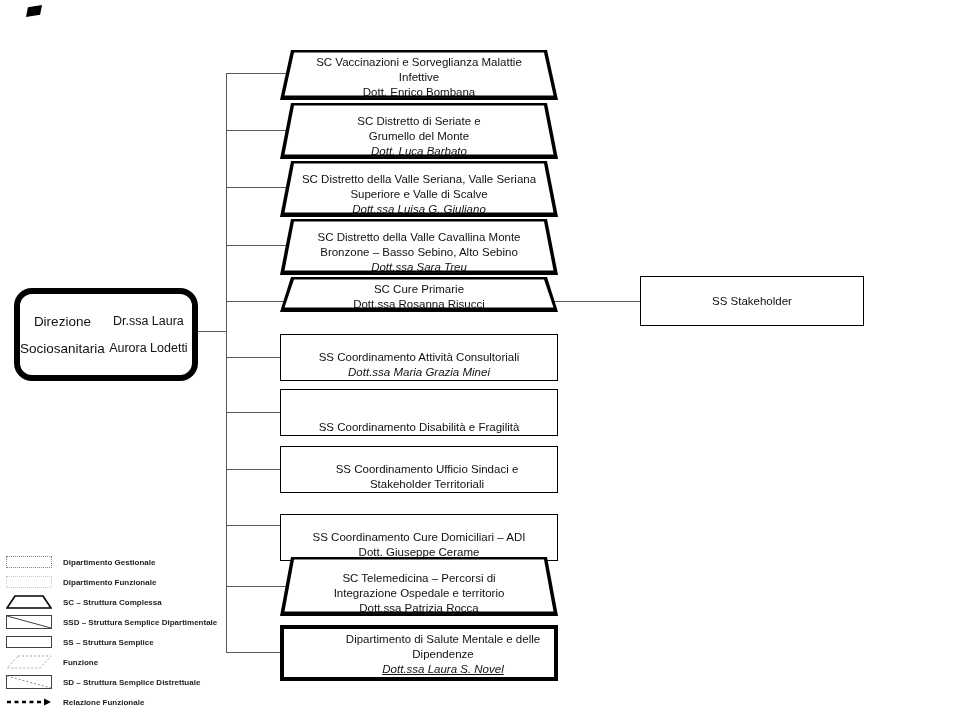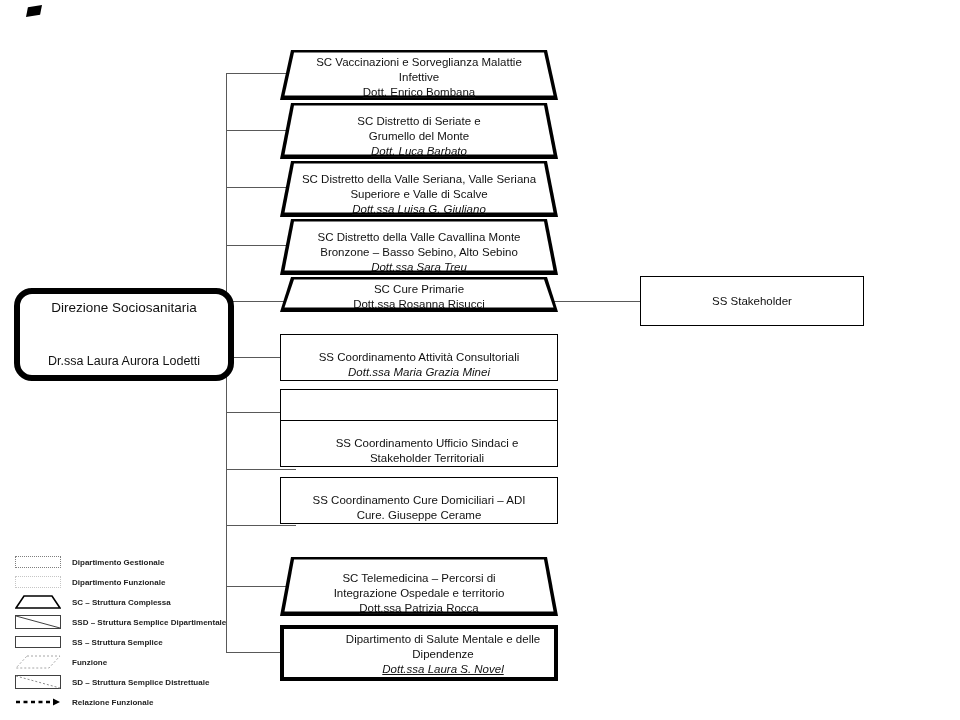--- a/index.html
+++ b/index.html
@@ -26,43 +26,43 @@
               clip-path:polygon(14px 2.5px, calc(100% - 14px) 2.5px,
                                 calc(100% - 4.5px) calc(100% - 4.5px), 4.5px calc(100% - 4.5px));}
 
   
   .ss{background:#fff;border:1px solid #000;}
 
   
   .dept{background:#fff;border:4px solid #000;padding-left:48px;}
 
   
-  .root-box{position:absolute;left:14px;top:288px;width:220px;height:93px;z-index:2;
+  .root-box{position:absolute;left:14px;top:288px;width:184px;height:93px;z-index:2;
             background:#fff;border:6px solid #000;border-radius:18px;box-sizing:border-box;
-            display:flex;flex-direction:column;justify-content:space-between;align-items:center;
+            display:flex;flex-direction:row;justify-content:center;align-items:center;
             text-align:center;line-height:27px;}
   .root-box .rt1{font-size:13.5px;}
   .root-box .rt2{font-size:12.5px;}
 
   
   .side-box{position:absolute;left:640px;top:276px;width:224px;height:50px;z-index:2;
             background:#fff;border:1px solid #000;box-sizing:border-box;
             display:flex;justify-content:center;align-items:center;font-size:11.5px;}
 
   
   .b0 .title{max-width:240px;}
   .b1 .title{max-width:170px;}
   .b2 .title{max-width:240px;}
   .b3 .title{max-width:240px;}
   .b7 .title{max-width:215px;}
   .b9 .title{max-width:200px;}
   .b10 .title{max-width:235px;}
 
   
-  .legend{position:absolute;left:15px;top:552px;z-index:2;}
+  .legend{position:absolute;left:6px;top:552px;z-index:2;}
   .lrow{display:flex;align-items:center;height:20px;}
   .lshape{width:46px;height:14px;margin-right:11px;flex:0 0 46px;position:relative;}
   .llabel{font-size:8px;font-weight:bold;color:#222;white-space:nowrap;}
   .lrect{position:absolute;inset:1px 0;box-sizing:border-box;}
   .dot-dark{border:1px dotted #7f7f7f;}
   .dot-light{border:1px dotted #c6c6c6;}
   .solid-thin{border:1px solid #404040;}
 
   
   .corner-mark{position:absolute;left:26px;top:5px;width:16px;height:12px;background:#000;z-index:2;
@@ -146,30 +146,30 @@
     <div class="name i">Dott.ssa Maria Grazia Minei</div>
       </div>
   </div>
 
   <div class="node ss b6" style="top:389px;height:47px;">
     <div class="node-text">
         <div class="title">SS Coordinamento Disabilità e Fragilità</div>
       </div>
   </div>
 
-  <div class="node ss b7" style="top:420px;height:47px;padding-left:16px;">
+  <div class="node ss b7" style="top:446px;height:47px;padding-left:16px;">
     <div class="node-text">
         <div class="title">SS Coordinamento Ufficio Sindaci e Stakeholder Territoriali</div>
       </div>
   </div>
 
-  <div class="node ss b8" style="top:477px;height:47px;">
+  <div class="node ss b8" style="top:514px;height:47px;">
     <div class="node-text">
         <div class="title">SS Coordinamento Cure Domiciliari – ADI</div>
-    <div class="name">Cure. Giuseppe Cerame</div>
+    <div class="name">Dott. Giuseppe Cerame</div>
       </div>
   </div>
 
   <div class="node b9" style="top:557px;height:59px;">
     <div class="trap-outer"></div>
       <div class="trap-inner"></div>
     <div class="node-text">
         <div class="title">SC Telemedicina – Percorsi di Integrazione Ospedale e territorio</div>
     <div class="name u">Dott.ssa Patrizia Rocca</div>
       </div>

